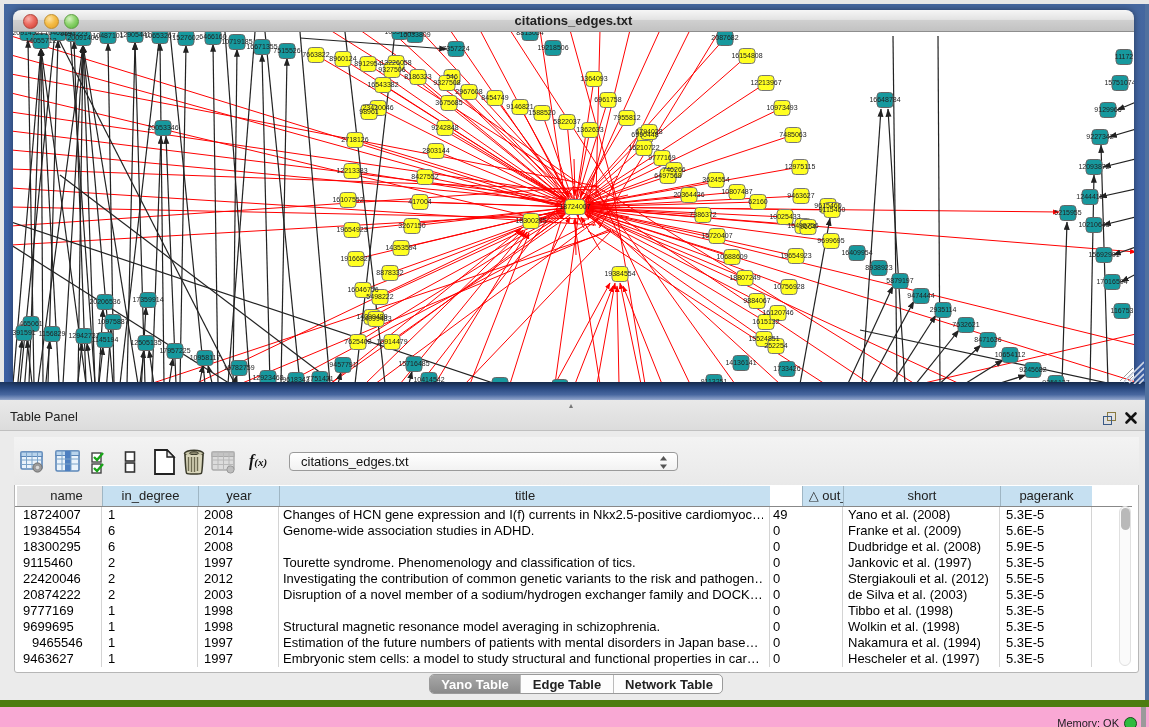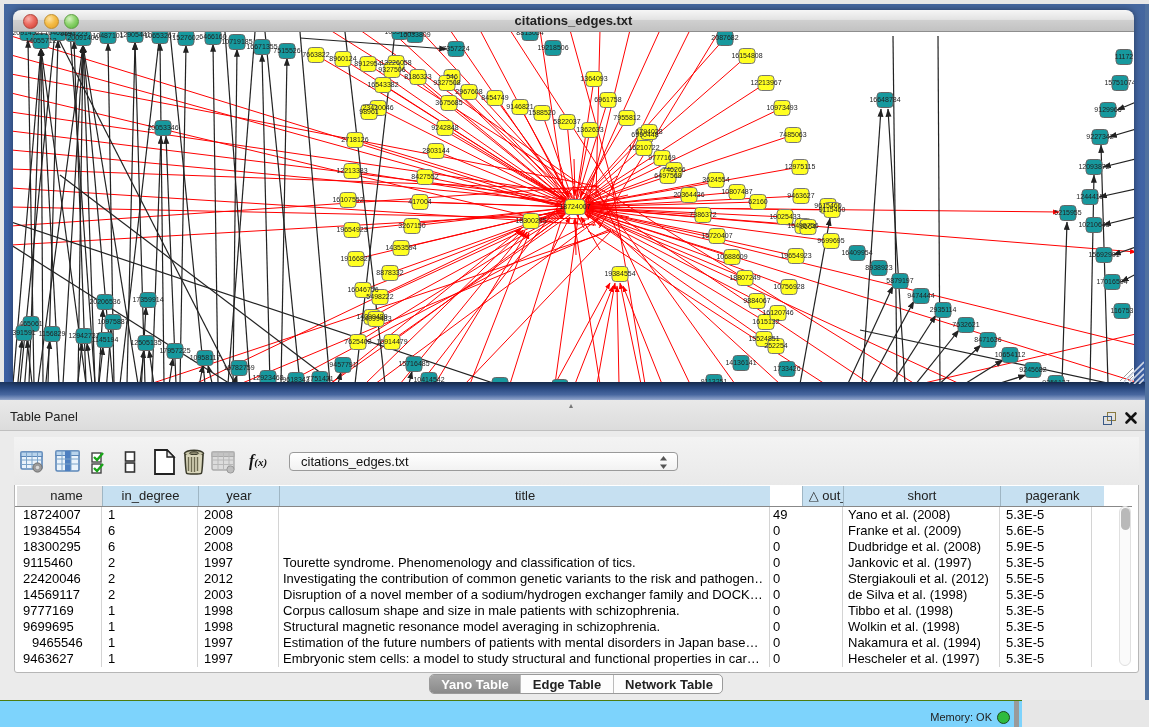--- a/index.html
+++ b/index.html
@@ -15,21 +15,21 @@
 #inner{position:absolute;left:14px;top:437px;width:1125px;height:236px;background:#fff;border:1px solid #b6b6b6;border-radius:3px}
 #toolrow{position:absolute;left:14px;top:437px;width:1125px;height:48px;background:linear-gradient(180deg,#f3f3f3,#e9e9e9);border-bottom:0}
 #combo{position:absolute;left:289px;top:452px;width:389px;height:19px;background:linear-gradient(180deg,#fff,#f2f2f2);border:1px solid #9a9a9a;border-radius:4px;font-size:13px;color:#111;line-height:17px;padding-left:11px}
 .hcell{position:absolute;top:486px;height:20px;background:#c6e0f1;border-left:1px solid #9fb6c4;font-size:13px;color:#222;text-align:center;line-height:19px}
 #hdrline{position:absolute;left:15px;top:506px;width:1117px;height:1px;background:#888}
 .trow{position:absolute;left:0;width:1132px;height:16px;font-size:13px;color:#000}
 .trow span{position:absolute;top:0;white-space:nowrap;overflow:hidden;line-height:16px}
 .vline{position:absolute;top:507px;height:160px;width:1px;background:#d4d4d4}
 #tabs{position:absolute;left:429px;top:674px;width:294px;height:20px;border:1px solid #9a9a9a;border-radius:5px;background:#fdfdfd;font-size:13px;font-weight:bold}
 .tab{position:absolute;top:0;height:100%;line-height:19px;text-align:center;color:#222}
-#bottombar{position:absolute;left:0;top:700px;width:1022px;height:27px;background:#7dd3fc;border-top:1px solid #4d7c0f}
+#bottombar{position:absolute;left:0;top:700px;width:1149px;height:27px;background:#f9a8d4;border-top:7px solid #4d7c0f}
 #memtxt{position:absolute;right:30px;top:10px;font-size:11px;color:#222}
 </style></head><body>
 <div id="app">
 <div id="desktop"></div>
 <div id="bluebg"></div>
 <div id="blueband"></div>
 <div id="win">
  <div id="titlebar">
   <div class="tl" style="left:10px;background:radial-gradient(circle at 35% 30%,#f9b2ac,#ec6b60 45%,#d5473c 85%);border:1px solid #b0453c"></div>
   <div class="tl" style="left:30.5px;background:radial-gradient(circle at 35% 30%,#fde3a4,#f4bd48 45%,#e8a52b 85%);border:1px solid #c08e2e"></div>
@@ -621,34 +621,36 @@
 <div id="combo">citations_edges.txt<svg style="position:absolute;right:9px;top:3px" width="9" height="13" viewBox="0 0 9 13">
         <path d="M4.5 0L8 4.5H1z" fill="#555"></path>
         <path d="M4.5 13L8 8.5H1z" fill="#555"></path>
       </svg></div>
 <div class="hcell" style="left:17px;width:99px;background:#e3e3e3;border-left:none">name</div>
 <div class="hcell" style="left:102px;width:96px">in_degree</div>
 <div class="hcell" style="left:198px;width:81px">year</div>
 <div class="hcell" style="left:279px;width:491px">title</div>
 <div class="hcell" style="left:802px;width:73px;text-align:right;padding-left:4px">△ out_de…</div>
 <div class="hcell" style="left:843px;width:157px">short</div>
-<div class="hcell" style="left:1000px;width:104px">pagerank</div>
+<div class="hcell" style="left:1000px;width:92px">pagerank</div>
 <div id="hdrline"></div>
 <div class="trow" style="top:507px">
 <span style="left:23px">18724007</span>
       <span style="left:108px">1</span>
 <span style="left:204px">2008</span>
+      <span style="left:283px;width:480px">Changes of HCN gene expression and I(f) currents in Nkx2.5‑positive cardiomyoc…</span>
 <span style="left:773px">49</span>
       <span style="left:848px">Yano et al. (2008)</span>
 <span style="left:1006px">5.3E-5</span>
     </div>
 <div class="trow" style="top:523px">
 <span style="left:23px">19384554</span>
       <span style="left:108px">6</span>
-<span style="left:204px">2009</span>
+<span style="left:204px">2014</span>
+      <span style="left:283px;width:480px">Genome‑wide association studies in ADHD.</span>
 <span style="left:773px">0</span>
       <span style="left:848px">Franke et al. (2009)</span>
 <span style="left:1006px">5.6E-5</span>
     </div>
 <div class="trow" style="top:539px">
 <span style="left:23px">18300295</span>
       <span style="left:108px">6</span>
 <span style="left:204px">2008</span>
 <span style="left:773px">0</span>
       <span style="left:848px">Dudbridge et al. (2008)</span>
@@ -666,33 +668,32 @@
 <div class="trow" style="top:571px">
 <span style="left:23px">22420046</span>
       <span style="left:108px">2</span>
 <span style="left:204px">2012</span>
       <span style="left:283px;width:480px">Investigating the contribution of common genetic variants to the risk and pathogen…</span>
 <span style="left:773px">0</span>
       <span style="left:848px">Stergiakouli et al. (2012)</span>
 <span style="left:1006px">5.5E-5</span>
     </div>
 <div class="trow" style="top:587px">
-<span style="left:23px">14569117</span>
+<span style="left:23px">20874222</span>
       <span style="left:108px">2</span>
 <span style="left:204px">2003</span>
       <span style="left:283px;width:480px">Disruption of a novel member of a sodium/hydrogen exchanger family and DOCK…</span>
 <span style="left:773px">0</span>
-      <span style="left:848px">de Silva et al. (1998)</span>
+      <span style="left:848px">de Silva et al. (2003)</span>
 <span style="left:1006px">5.3E-5</span>
     </div>
 <div class="trow" style="top:603px">
 <span style="left:23px">9777169</span>
       <span style="left:108px">1</span>
 <span style="left:204px">1998</span>
-      <span style="left:283px;width:480px">Corpus callosum shape and size in male patients with schizophrenia.</span>
 <span style="left:773px">0</span>
       <span style="left:848px">Tibbo et al. (1998)</span>
 <span style="left:1006px">5.3E-5</span>
     </div>
 <div class="trow" style="top:619px">
 <span style="left:23px">9699695</span>
       <span style="left:108px">1</span>
 <span style="left:204px">1998</span>
       <span style="left:283px;width:480px">Structural magnetic resonance model averaging in schizophrenia.</span>
 <span style="left:773px">0</span>

